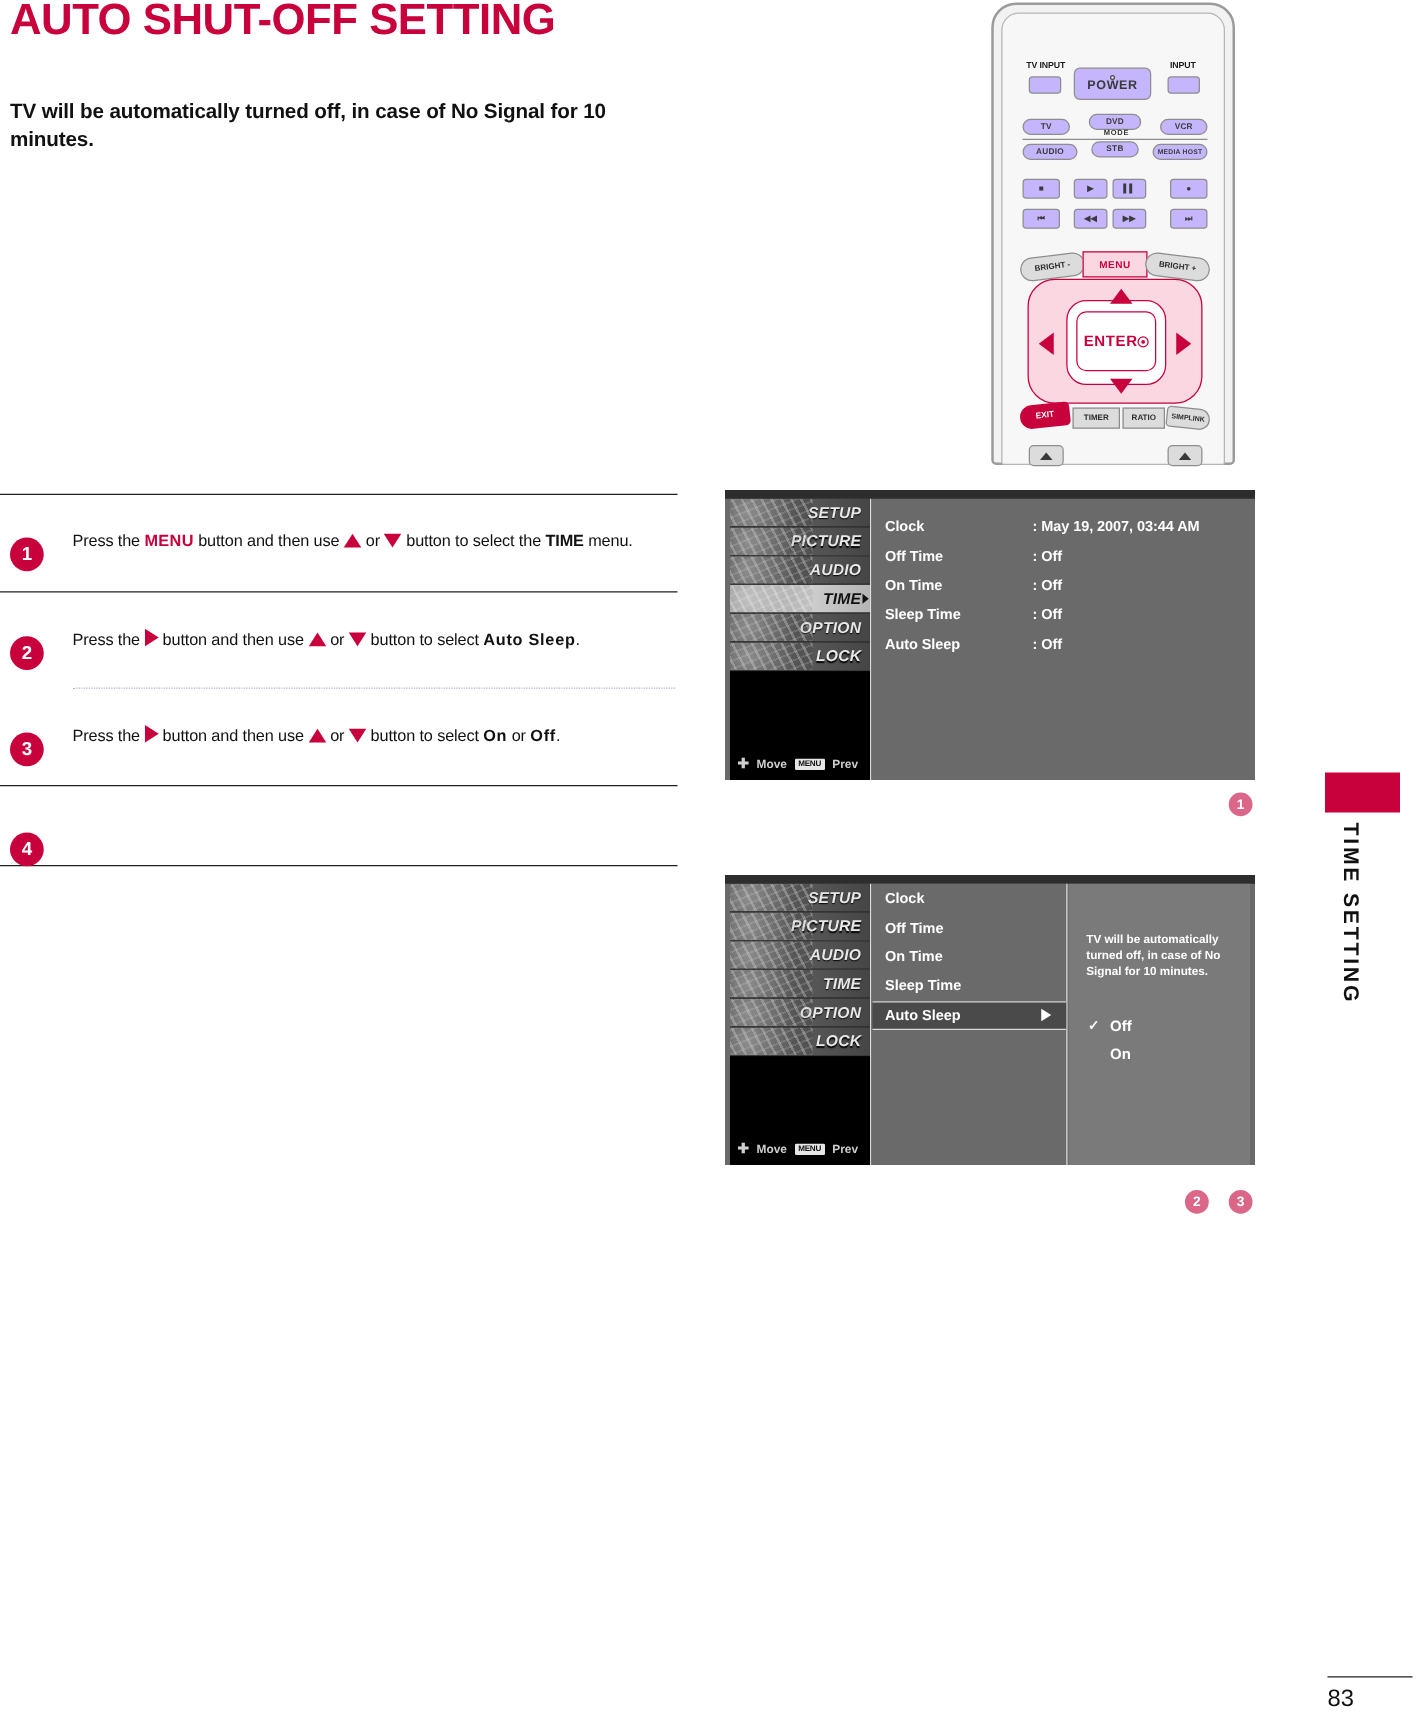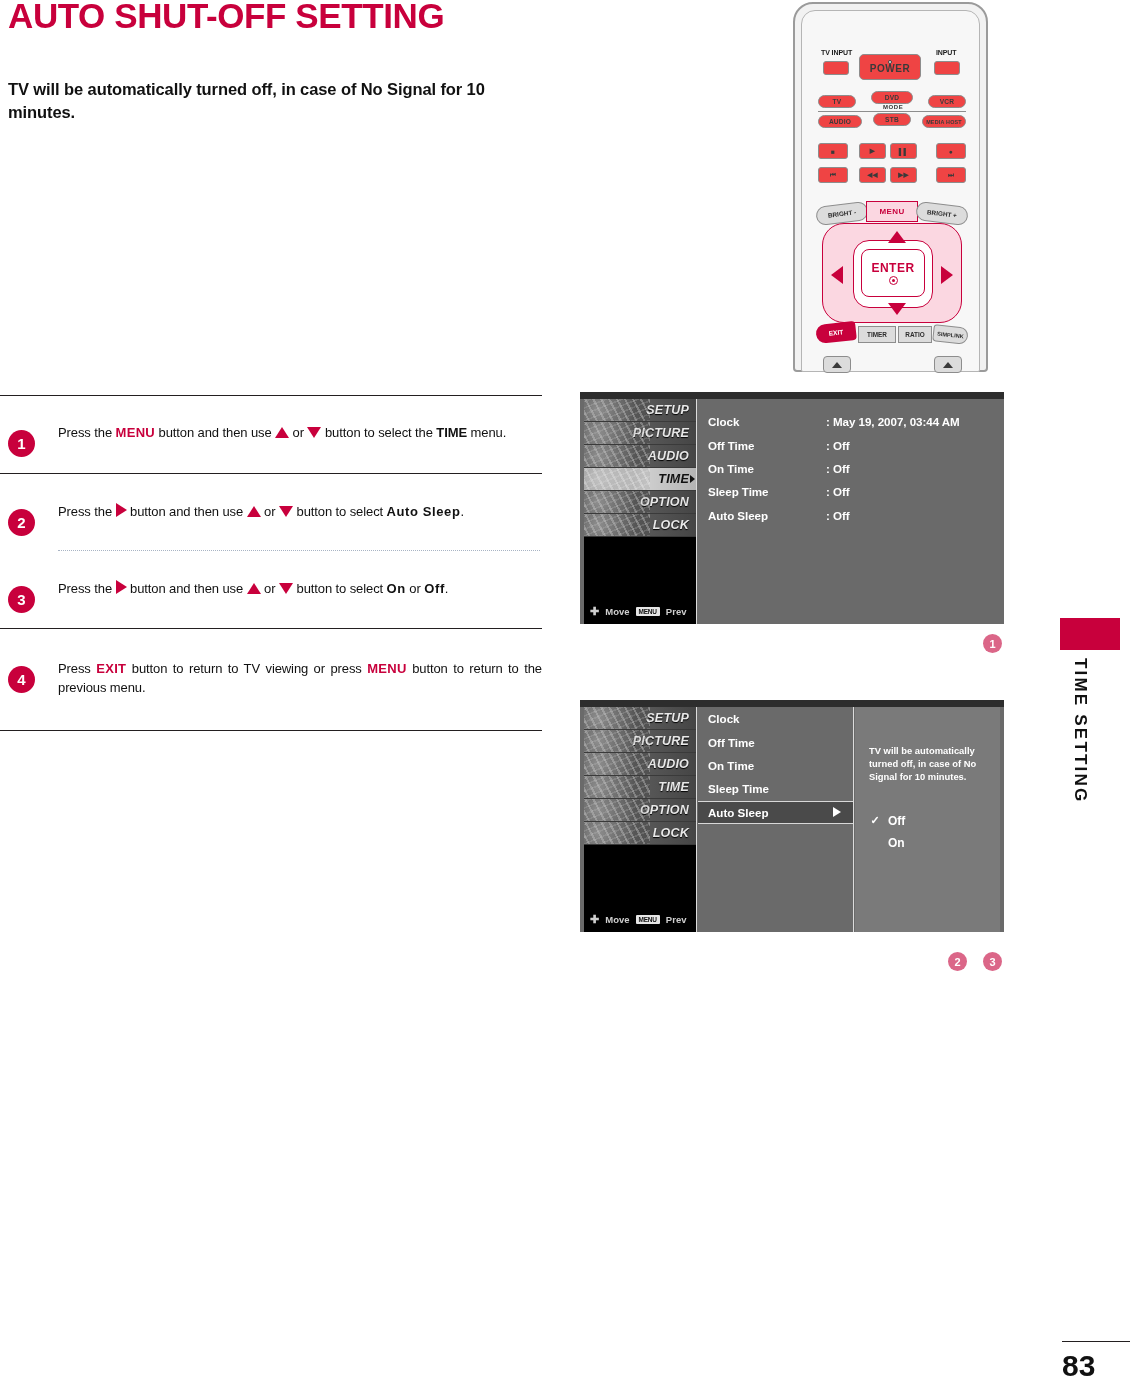--- a/index.html
+++ b/index.html
@@ -47,21 +47,21 @@
   }
   .remote-inner {
     position: absolute;
     left: 8px; top: 8px; right: 8px; bottom: 0;
     border: 1.5px solid #b5b5b5;
     border-radius: 14px 14px 2px 2px;
     background: #f7f7f7;
   }
   .rbtn {
     position: absolute;
-    background: #ef4444;
+    background: #c4b5fd;
     border: 1.3px solid #8d8d8d;
     display: flex; align-items: center; justify-content: center;
     font-size: 6.6px; font-weight: bold; color: #3a3a3a;
     letter-spacing: 0.2px;
     text-align: center;
   }
   .lbl {
     position: absolute;
     font-size: 7px; font-weight: bold; color: #1b1b1b;
     letter-spacing: -0.1px;
@@ -126,21 +126,21 @@
     position: absolute; left: 20px; top: 212px; width: 140px; height: 100px;
     background: #fbd7e1; border: 1.5px solid #c8003c; border-radius: 22px;
   }
   .nav-inner {
     position: absolute; left: 30px; top: 16px; width: 80px; height: 68px;
     background: #ffffff; border: 1.5px solid #c8003c; border-radius: 16px;
   }
   .enter-box {
     position: absolute; left: 38px; top: 25px; width: 64px; height: 48px;
     background: #ffffff; border: 1.4px solid #c8003c; border-radius: 8px;
-    display: flex; flex-direction: column; align-items: center; justify-content: center;
+    display: flex; flex-direction: row; align-items: center; justify-content: center;
   }
   .enter-txt { font-size: 12px; font-weight: bold; color: #c8003c; letter-spacing: 0.5px; }
   .enter-dot {
     width: 9px; height: 9px; border-radius: 50%; border: 1.6px solid #c8003c;
     margin-top: 1px; position: relative;
   }
   .enter-dot::after {
     content:''; position:absolute; left:2px; top:2px; width:3px; height:3px;
     border-radius:50%; background:#c8003c;
   }
@@ -330,21 +330,21 @@
     color: #111;
   }
 
   
   .foot-rule {
     position: absolute; left: 1062px; top: 1341px; width: 68px;
     border-top: 1.6px solid #231f20;
   }
   .page-no {
     position: absolute; left: 1062px; top: 1349px; width: 68px;
-    text-align: left; font-size: 30px; font-weight: bold; color: #111;
+    text-align: left; font-size: 19px; font-weight: normal; color: #111;
   }
 </style>
 </head>
 <body>
 
 <div class="page">
 
   <div class="page-title">AUTO SHUT-OFF SETTING</div>
   <div class="intro">TV will be automatically turned off, in case of No Signal for 10 minutes.</div>
 
@@ -438,21 +438,20 @@
     <div class="rule-dots"></div>
 
     <div class="step s3">
       <div class="step-badge">3</div>
       <div class="step-text" id="st3">Press the <span class="tri-r"></span> button and then use <span class="tri-u"></span> or <span class="tri-d"></span> button to select <span class="bk-sp">On</span> or <span class="bk-sp">Off</span>.</div>
     </div>
     <div class="rule-solid"></div>
 
     <div class="step s4">
       <div class="step-badge">4</div>
-      <div class="step-text" id="st4">Press <span class="kw">EXIT</span> button to return to TV viewing or press <span class="kw">MENU</span> button to return to the previous menu.</div>
     </div>
     <div class="rule-solid"></div>
   </div>
 
   <div class="osd" id="osd1">
     <div class="osd-top"></div>
     <div class="osd-sidebar" id="osd1-sidebar">
         <div class="sb-item">
           <span class="sb-tex"></span>
           <span>SETUP</span>

